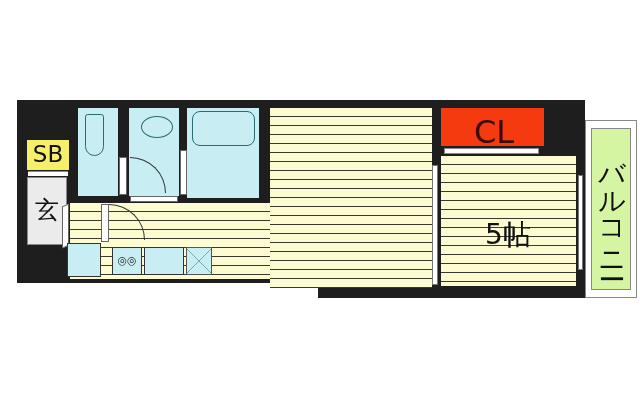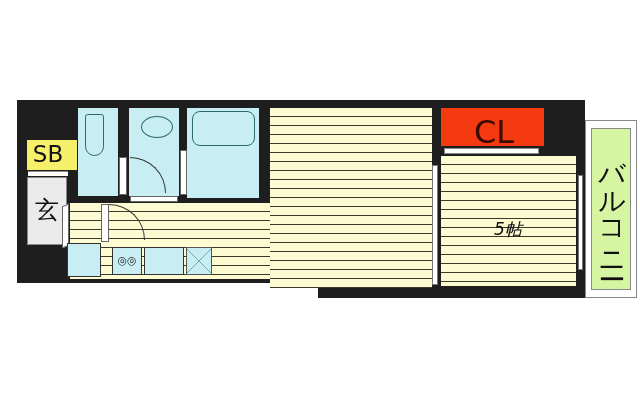--- a/index.html
+++ b/index.html
@@ -14,21 +14,21 @@
 <body>
 
 <div class="abs" style="left:0;top:0;width:640px;height:400px;">
 
   <div class="abs wall" style="left:17px;top:100px;width:568px;height:183px;"></div>
   <div class="abs wall" style="left:318px;top:280px;width:267px;height:18px;"></div>
 
   <div class="abs" style="left:27px;top:177px;width:40px;height:68px;background:#ebebeb;border:1px solid #888;">
     <span class="lbl" style="left:0;top:20px;width:38px;font-size:24px;">玄</span>
   </div>
-  <div class="abs" style="left:27px;top:140px;width:50px;height:30px;background:#f6ef6a;">
+  <div class="abs" style="left:27px;top:140px;width:42px;height:30px;background:#f6ef6a;">
     <span class="lbl" style="left:0;top:3px;width:42px;font-size:23px;">SB</span>
   </div>
   <div class="abs" style="left:28px;top:171px;width:40px;height:5px;background:#fff;border-top:1px solid #888;"></div>
 
   <div class="abs wet" style="left:78px;top:108px;width:40px;height:88px;"></div>
   <div class="abs" style="left:85px;top:114px;width:19px;height:42px;border:1.5px solid #2a6a70;border-radius:3px 3px 10px 10px;"></div>
   <div class="abs" style="left:119px;top:157px;width:8px;height:38px;background:#fff;border:1px solid #666;"></div>
 
   <div class="abs wet" style="left:129px;top:108px;width:50px;height:88px;"></div>
   <div class="abs" style="left:141px;top:116px;width:32px;height:22px;border:1.5px solid #2a6a70;border-radius:50%;"></div>
@@ -52,21 +52,21 @@
   <div class="abs wet" style="left:186px;top:247px;width:26px;height:28px;border:1px solid #555;background-image:linear-gradient(45deg,transparent 48%,#7aa 49%,#7aa 51%,transparent 52%),linear-gradient(-45deg,transparent 48%,#7aa 49%,#7aa 51%,transparent 52%);"></div>
 
   <div class="abs" style="left:432px;top:165px;width:6px;height:120px;background:#fff;border:1px solid #777;"></div>
 
   <div class="abs" style="left:441px;top:108px;width:103px;height:38px;background:#f53a10;">
     <span class="lbl" style="left:0;top:8px;width:106px;font-size:32px;color:#3a0a00;">CL</span>
   </div>
   <div class="abs" style="left:444px;top:148px;width:95px;height:6px;background:#fff;border:1px solid #888;"></div>
 
   <div class="abs floor" style="left:441px;top:156px;width:135px;height:130px;"></div>
-  <span class="lbl" style="left:458px;top:221px;width:100px;font-size:17px;font-style:italic;">5帖</span>
+  <span class="lbl" style="left:458px;top:221px;width:100px;font-size:28px;">5帖</span>
   <div class="abs" style="left:578px;top:175px;width:5px;height:95px;background:#fff;border:1px solid #777;"></div>
 
   <div class="abs" style="left:585px;top:120px;width:52px;height:178px;background:#fff;border:1px solid #888;padding:5px;">
     <div class="abs" style="left:5px;top:7px;width:40px;height:162px;background:#d6f5a2;border:1px solid #888;"></div>
     <span class="lbl" style="left:8px;top:22px;width:36px;font-size:27px;writing-mode:vertical-rl;line-height:36px;">バルコニー</span>
   </div>
 
 </div>
 
 </body></html>

